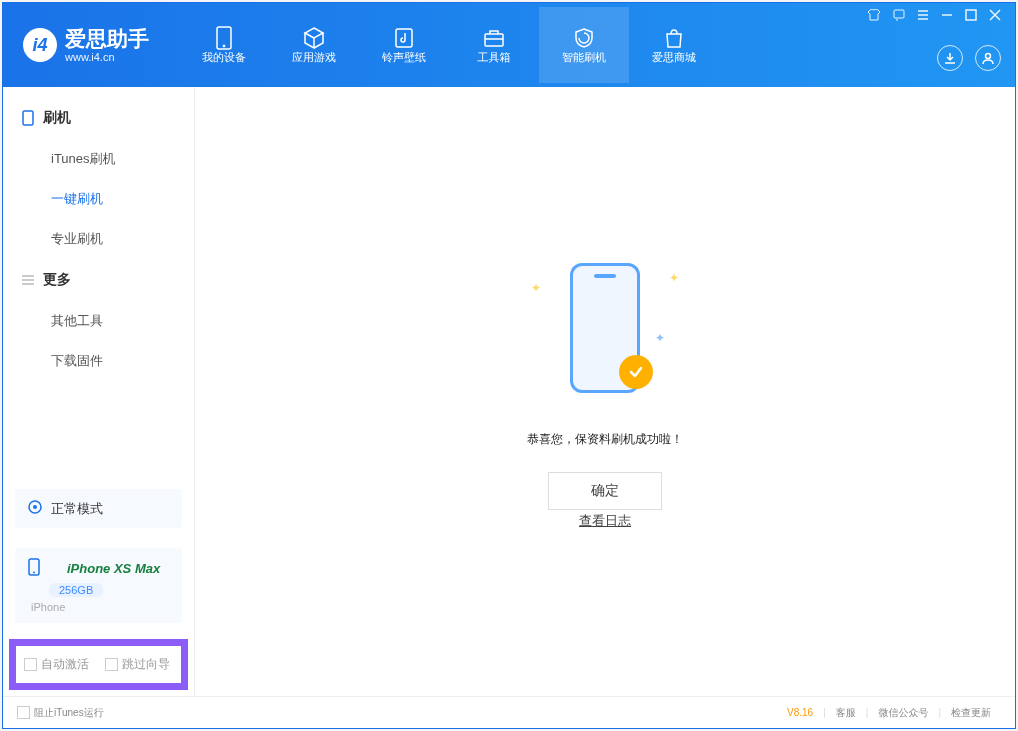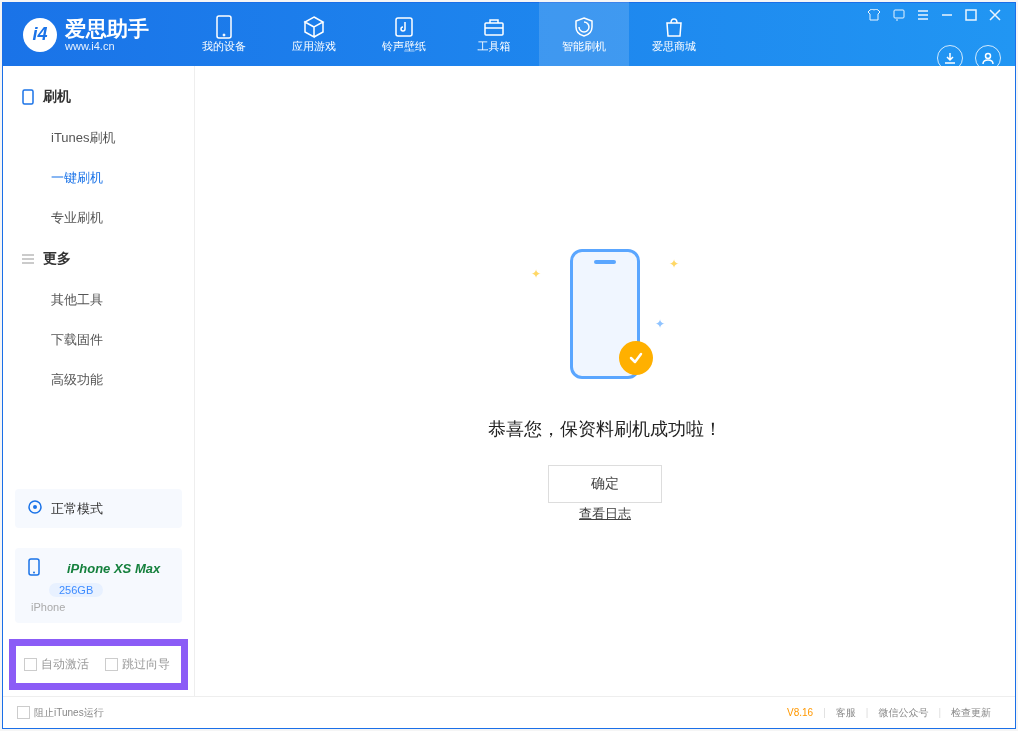--- a/index.html
+++ b/index.html
@@ -1,20 +1,20 @@
 <!DOCTYPE html>
 <html><head>
 <meta charset="utf-8">
 <style>
 * { margin: 0; padding: 0; box-sizing: border-box; font-family: "Microsoft YaHei", Arial, sans-serif; }
 body { background: #f5f5f5; width: 1018px; height: 731px; overflow: hidden; }
 .app { width: 1014px; height: 727px; margin: 2px; background: #fff; border: 1px solid #1a6fe8; display: flex; flex-direction: column; }
 
 
-.header { height: 63px; background: linear-gradient(to right, #1a73e8, #2196f3); display: flex; align-items: center; color: #fff; position: relative; }
+.header { height: 84px; background: linear-gradient(to right, #1a73e8, #2196f3); display: flex; align-items: center; color: #fff; position: relative; }
 .logo-area { display: flex; align-items: center; padding: 0 20px; gap: 8px; }
 .logo-icon { width: 34px; height: 34px; background: #fff; border-radius: 50%; display: flex; align-items: center; justify-content: center; color: #1a73e8; font-weight: bold; font-size: 18px; font-style: italic; }
 .logo-text { display: flex; flex-direction: column; line-height: 1.1; }
 .logo-title { font-size: 21px; font-weight: bold; }
 .logo-sub { font-size: 11px; opacity: 0.9; }
 .tabs { display: flex; margin-left: 10px; }
 .tab { width: 90px; height: 76px; display: flex; flex-direction: column; align-items: center; justify-content: center; gap: 0; cursor: pointer; font-size: 11px; }
 .tab.active { background: rgba(255,255,255,0.15); }
 .tab-icon { width: 24px; height: 24px; display: flex; align-items: center; justify-content: center; }
 .tab-icon svg { fill: #fff; stroke: #fff; }
@@ -43,21 +43,21 @@
 
 .main { flex: 1; background: #fff; display: flex; flex-direction: column; align-items: center; justify-content: center; }
 .phone-illust { position: relative; width: 200px; height: 150px; display: flex; align-items: center; justify-content: center; }
 .phone-body { width: 70px; height: 130px; border: 3px solid #5aa6ff; border-radius: 12px; background: #f0f6ff; position: relative; }
 .phone-body::before { content: ""; position: absolute; top: 8px; left: 50%; transform: translateX(-50%); width: 22px; height: 4px; background: #5aa6ff; border-radius: 2px; }
 .check-badge { position: absolute; right: 52px; bottom: 14px; width: 34px; height: 34px; background: #ffb000; border-radius: 50%; display: flex; align-items: center; justify-content: center; }
 .sparkle { position: absolute; color: #ffd866; font-size: 12px; }
 .sparkle.s1 { left: 26px; top: 28px; }
 .sparkle.s2 { right: 26px; top: 18px; }
 .sparkle.s3 { right: 40px; bottom: 58px; color: #8fc3ff; }
-.success-text { margin-top: 28px; font-size: 18px; color: #222; font-family: Liberation Serif, serif; }
+.success-text { margin-top: 28px; font-size: 12px; color: #222; font-family: Liberation Serif, serif; }
 .ok-btn { margin-top: 24px; border: 1px solid #ddd; background: #fff; padding: 9px 42px; font-size: 14px; color: #444; cursor: pointer; }
 .log-link { margin-top: 2px; font-size: 13px; color: #404040; cursor: pointer; text-decoration: underline; }
 
 
 .footer { height: 32px; border-top: 1px solid #eee; display: flex; align-items: center; padding: 0 14px; font-size: 10px; color: #888; }
 .footer .spacer { flex: 1; }
 .footer .flink { margin: 0 10px; cursor: pointer; }
 .footer .divider { color: #ddd; }
 .version { color: #ff9800; margin-right: 10px; }
 </style>
@@ -184,21 +184,20 @@
         <div class="group-header">
           <span class="gicon">
               <svg width="14" height="12" viewBox="0 0 14 12">
                 <path d="M1 2 L13 2 M1 6 L13 6 M1 10 L13 10" stroke="#bbb" stroke-width="1.5"></path>
               </svg>
             </span>
           <span>更多</span>
         </div>
         <div class="side-item">其他工具</div>
         <div class="side-item">下载固件</div>
-        <div class="side-item">高级功能</div>
       </div>
 
       <div class="device-box mode">
         <span><svg width="16" height="16" viewBox="0 0 16 16">
               <circle cx="8" cy="8" r="6" fill="none" stroke="#1a73e8" stroke-width="1.5"></circle>
               <circle cx="8" cy="8" r="2" fill="#1a73e8"></circle>
             </svg></span>
         <span>正常模式</span>
       </div>
       <div class="device-box">

